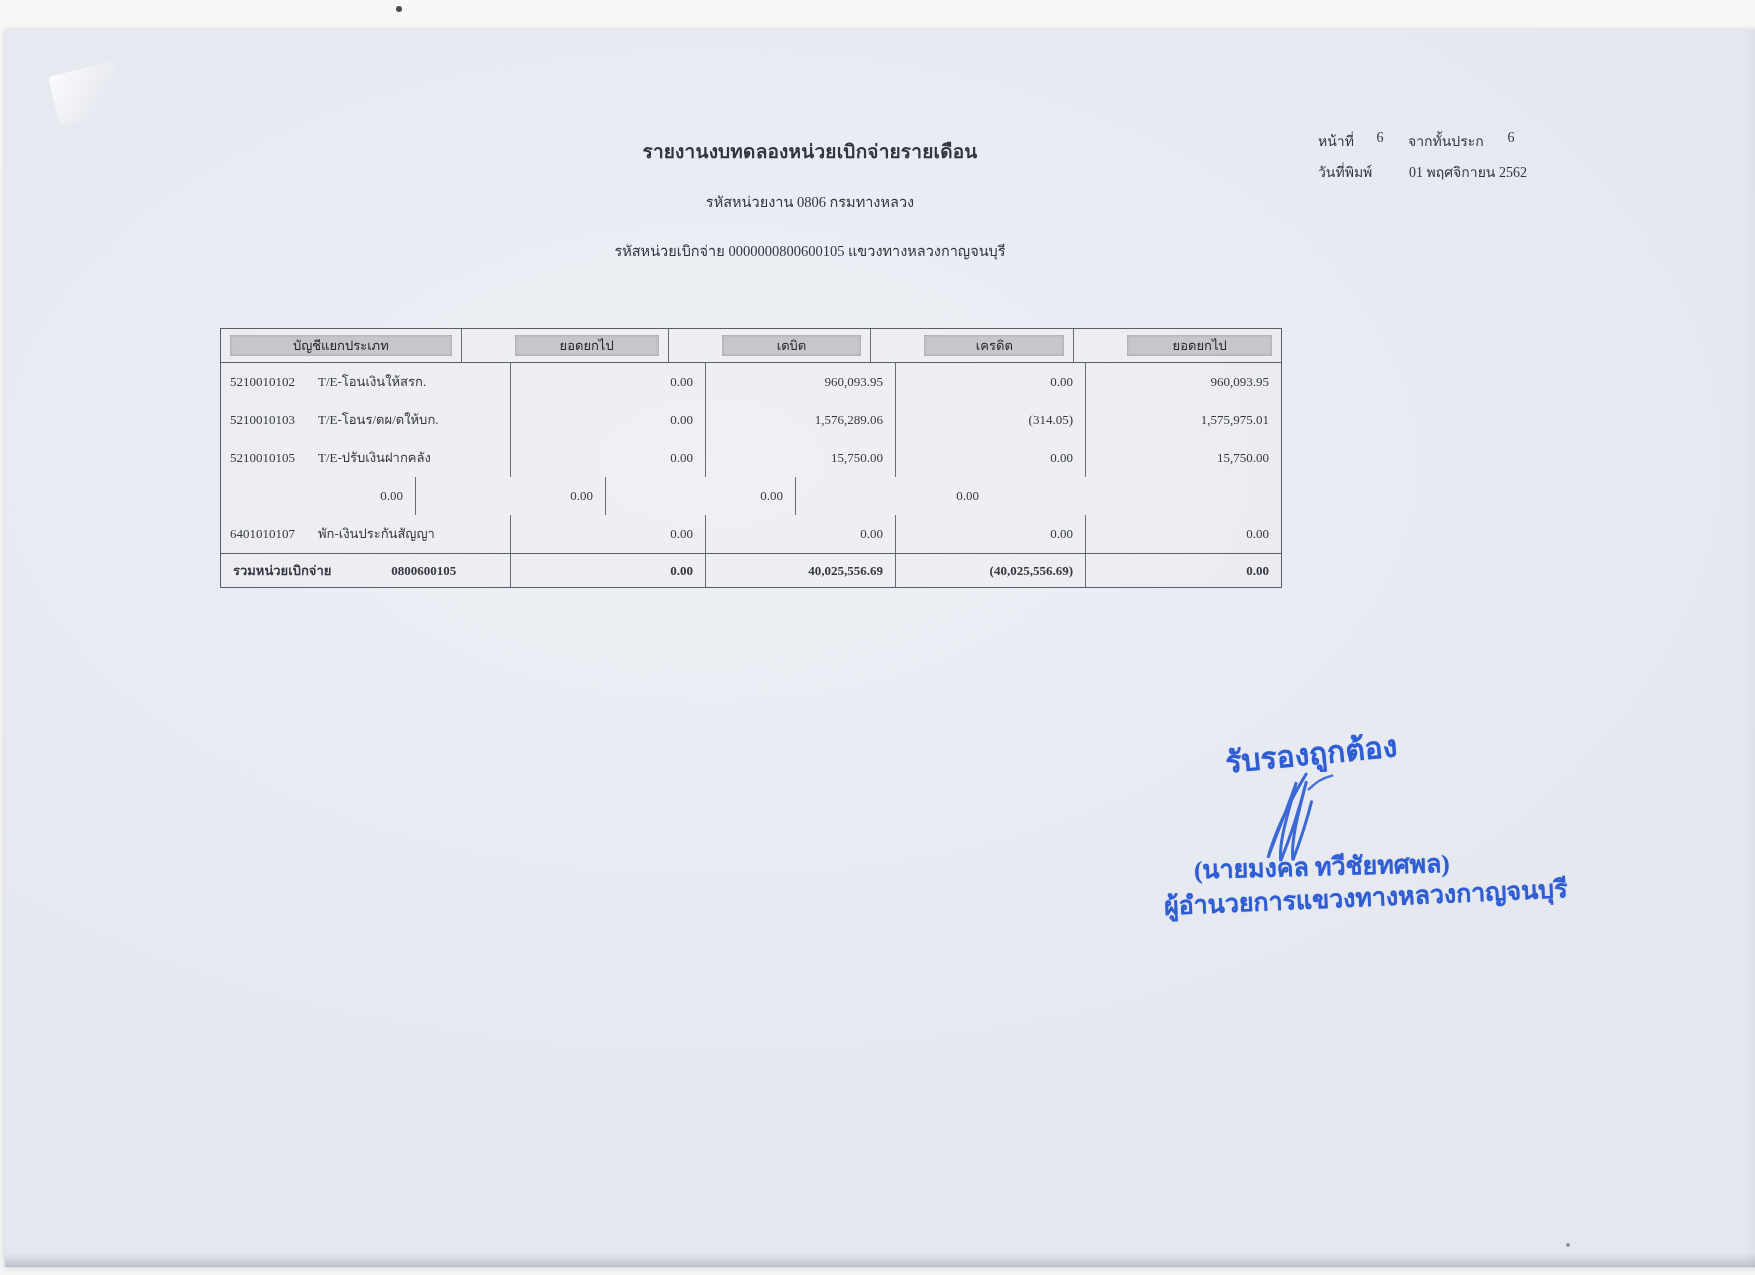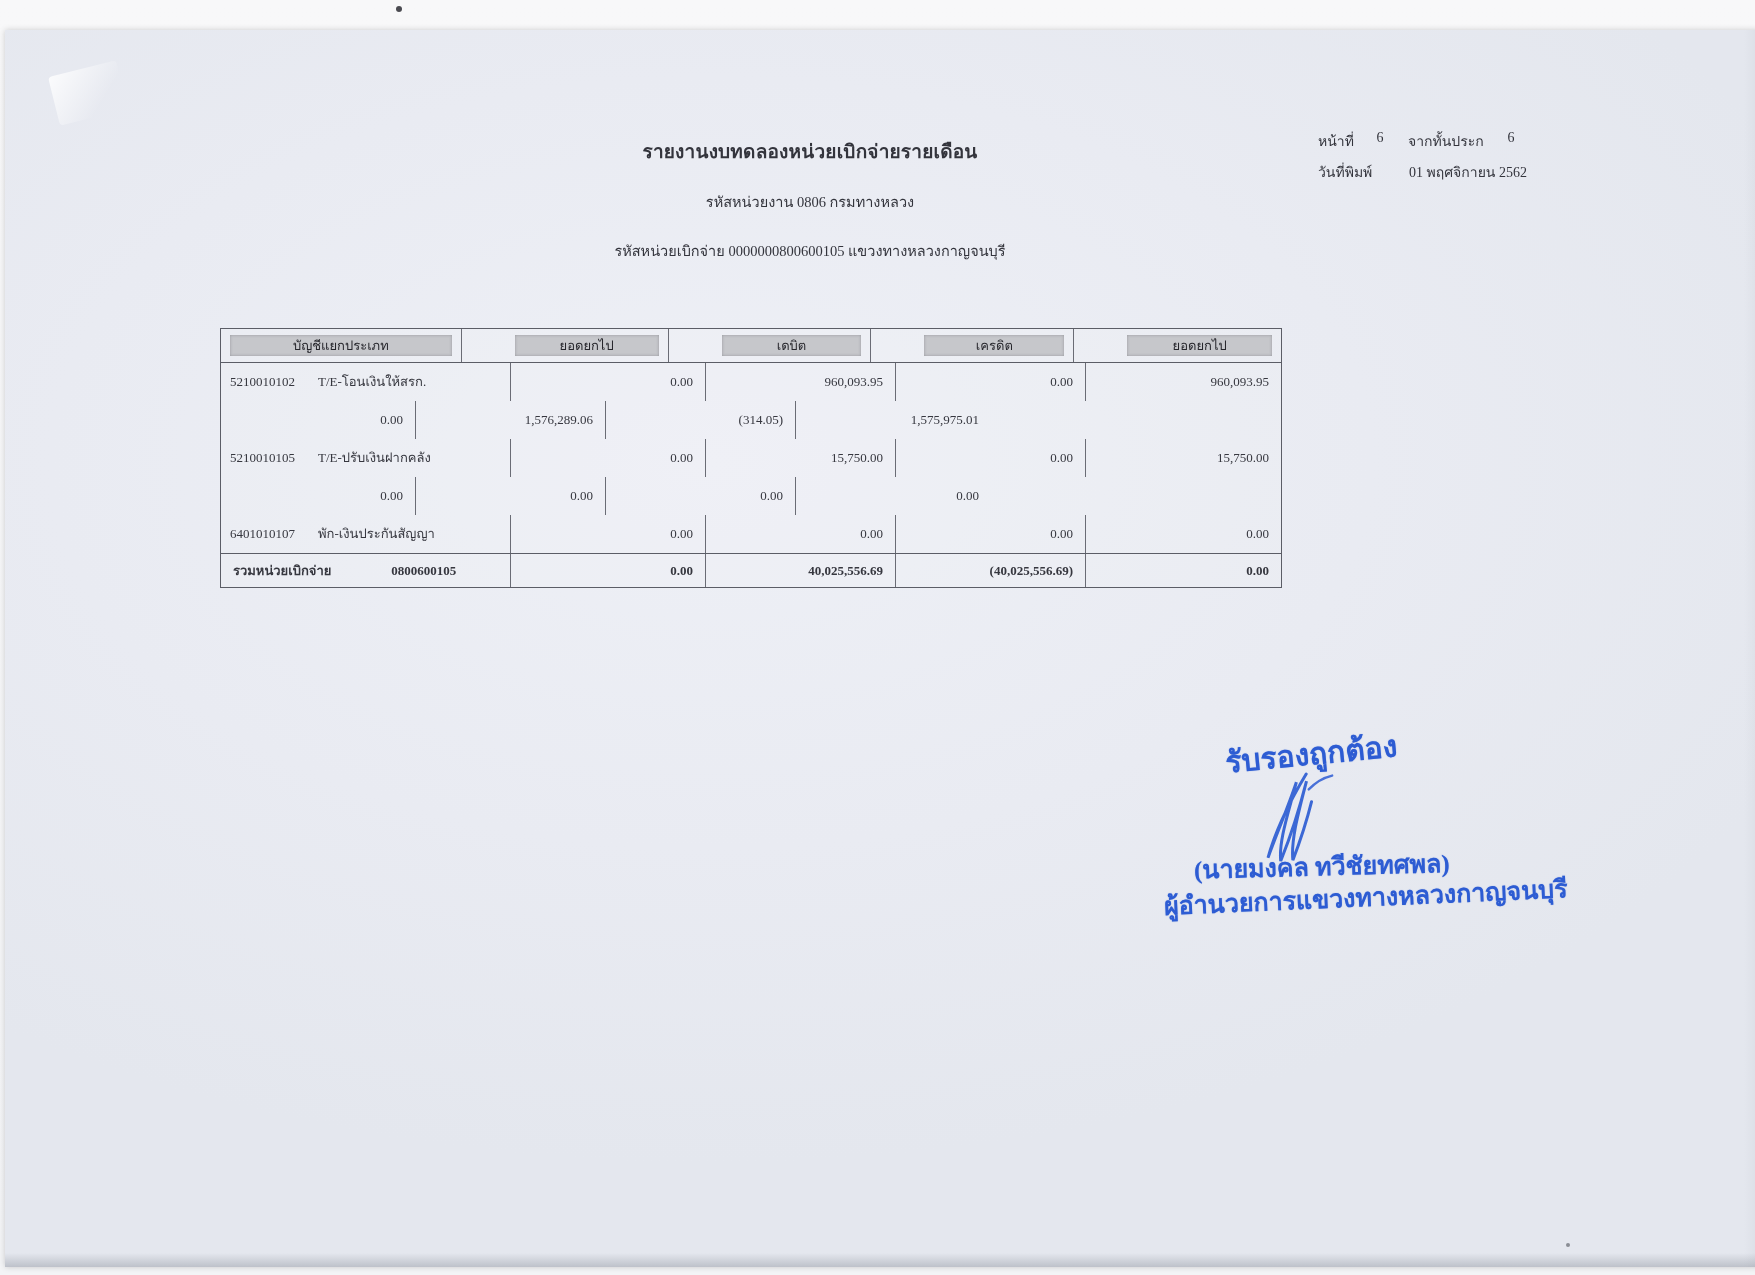--- a/index.html
+++ b/index.html
@@ -133,20 +133,24 @@
           <span class="acct-code">5210010102</span>
           <span class="acct-name">T/E-โอนเงินให้สรก.</span>
         </div>
         <div class="cell c2 num-cell">0.00</div>
         <div class="cell c3 num-cell">960,093.95</div>
         <div class="cell c4 num-cell">0.00</div>
         <div class="cell c5 num-cell">960,093.95</div>
       </div>
 
       <div class="t-row data-row">
+        <div class="cell c1 name-cell">
+          <span class="acct-code">5210010103</span>
+          <span class="acct-name">T/E-โอนร/ดผ/ดให้บก.</span>
+        </div>
         <div class="cell c2 num-cell">0.00</div>
         <div class="cell c3 num-cell">1,576,289.06</div>
         <div class="cell c4 num-cell">(314.05)</div>
         <div class="cell c5 num-cell">1,575,975.01</div>
       </div>
 
       <div class="t-row data-row">
         <div class="cell c1 name-cell">
           <span class="acct-code">5210010105</span>
           <span class="acct-name">T/E-ปรับเงินฝากคลัง</span>

